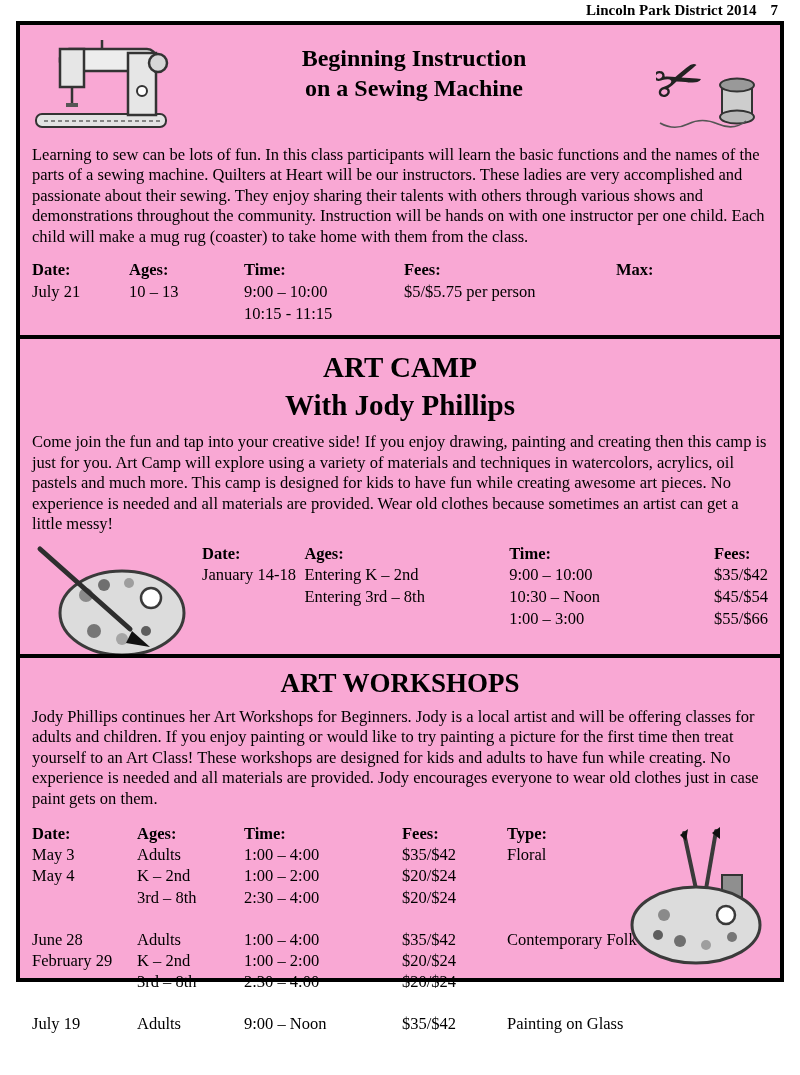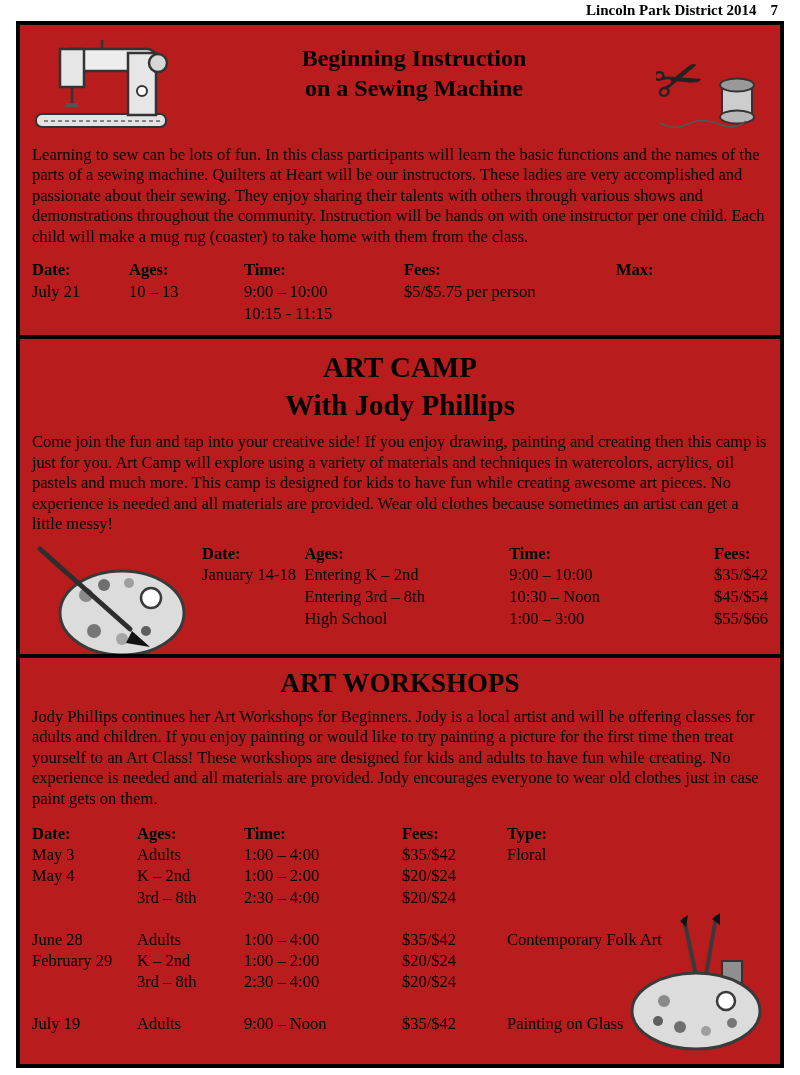--- a/index.html
+++ b/index.html
@@ -1,24 +1,24 @@
 <!DOCTYPE html>
 <html><head>
 <meta charset="utf-8">
 <style>
   html,body{margin:0;padding:0}
   body{width:800px;height:1075px;background:#fff;color:#000;font-family:"Liberation Serif",serif;overflow:hidden}
   .page{padding:0 16px}
   .page-header{text-align:right;font-weight:bold;font-size:15px;padding:2px 6px 3px 0;height:16px}
   .pagenum{margin-left:14px}
-  .box{border:4px solid #000;padding:8px 12px;box-sizing:border-box;background:#b91c1c}
+  .box{border:4px solid #000;padding:8px 12px;box-sizing:border-box;background:#f9a8d4}
   .box + .box{margin-top:-4px}
   #box-sewing{height:318px}
   #box-camp{height:323px}
-  #box-workshops{height:414px;position:relative}
+  #box-workshops{height:328px;position:relative}
   .b{font-weight:bold}
   .body-text{font-size:16.5px;line-height:1.24;margin:8px 0 0 0}
   
   .sew-head{display:flex;align-items:flex-start}
   .sew-title{flex:1;text-align:center;font-size:24px;font-weight:bold;line-height:1.25;margin:10px 0 0 0}
   .illus{flex:0 0 auto}
   .sched{display:flex;margin-top:12px;font-size:16.5px;line-height:1.32}
   .sw-c1{width:97px}.sw-c2{width:115px}.sw-c3{width:160px}.sw-c4{width:212px}.sw-c5{flex:1}
   
   .camp-title{text-align:center;font-size:29px;font-weight:bold;line-height:1.3;margin:2px 0 0 0}
@@ -120,21 +120,20 @@
         </svg>
       </div>
       <div class="cp-c1">
         <div class="b">Date:</div>
         <div>January 14-18</div>
       </div>
       <div class="cp-c2">
         <div class="b">Ages:</div>
         <div>Entering K – 2nd</div>
         <div>Entering 3rd – 8th</div>
-        <div>High School</div>
       </div>
       <div class="cp-c3">
         <div class="b">Time:</div>
         <div>9:00 – 10:00</div>
         <div>10:30 – Noon</div>
         <div>1:00 – 3:00</div>
       </div>
       <div class="cp-c4">
         <div class="b">Fees:</div>
         <div>$35/$42</div>

